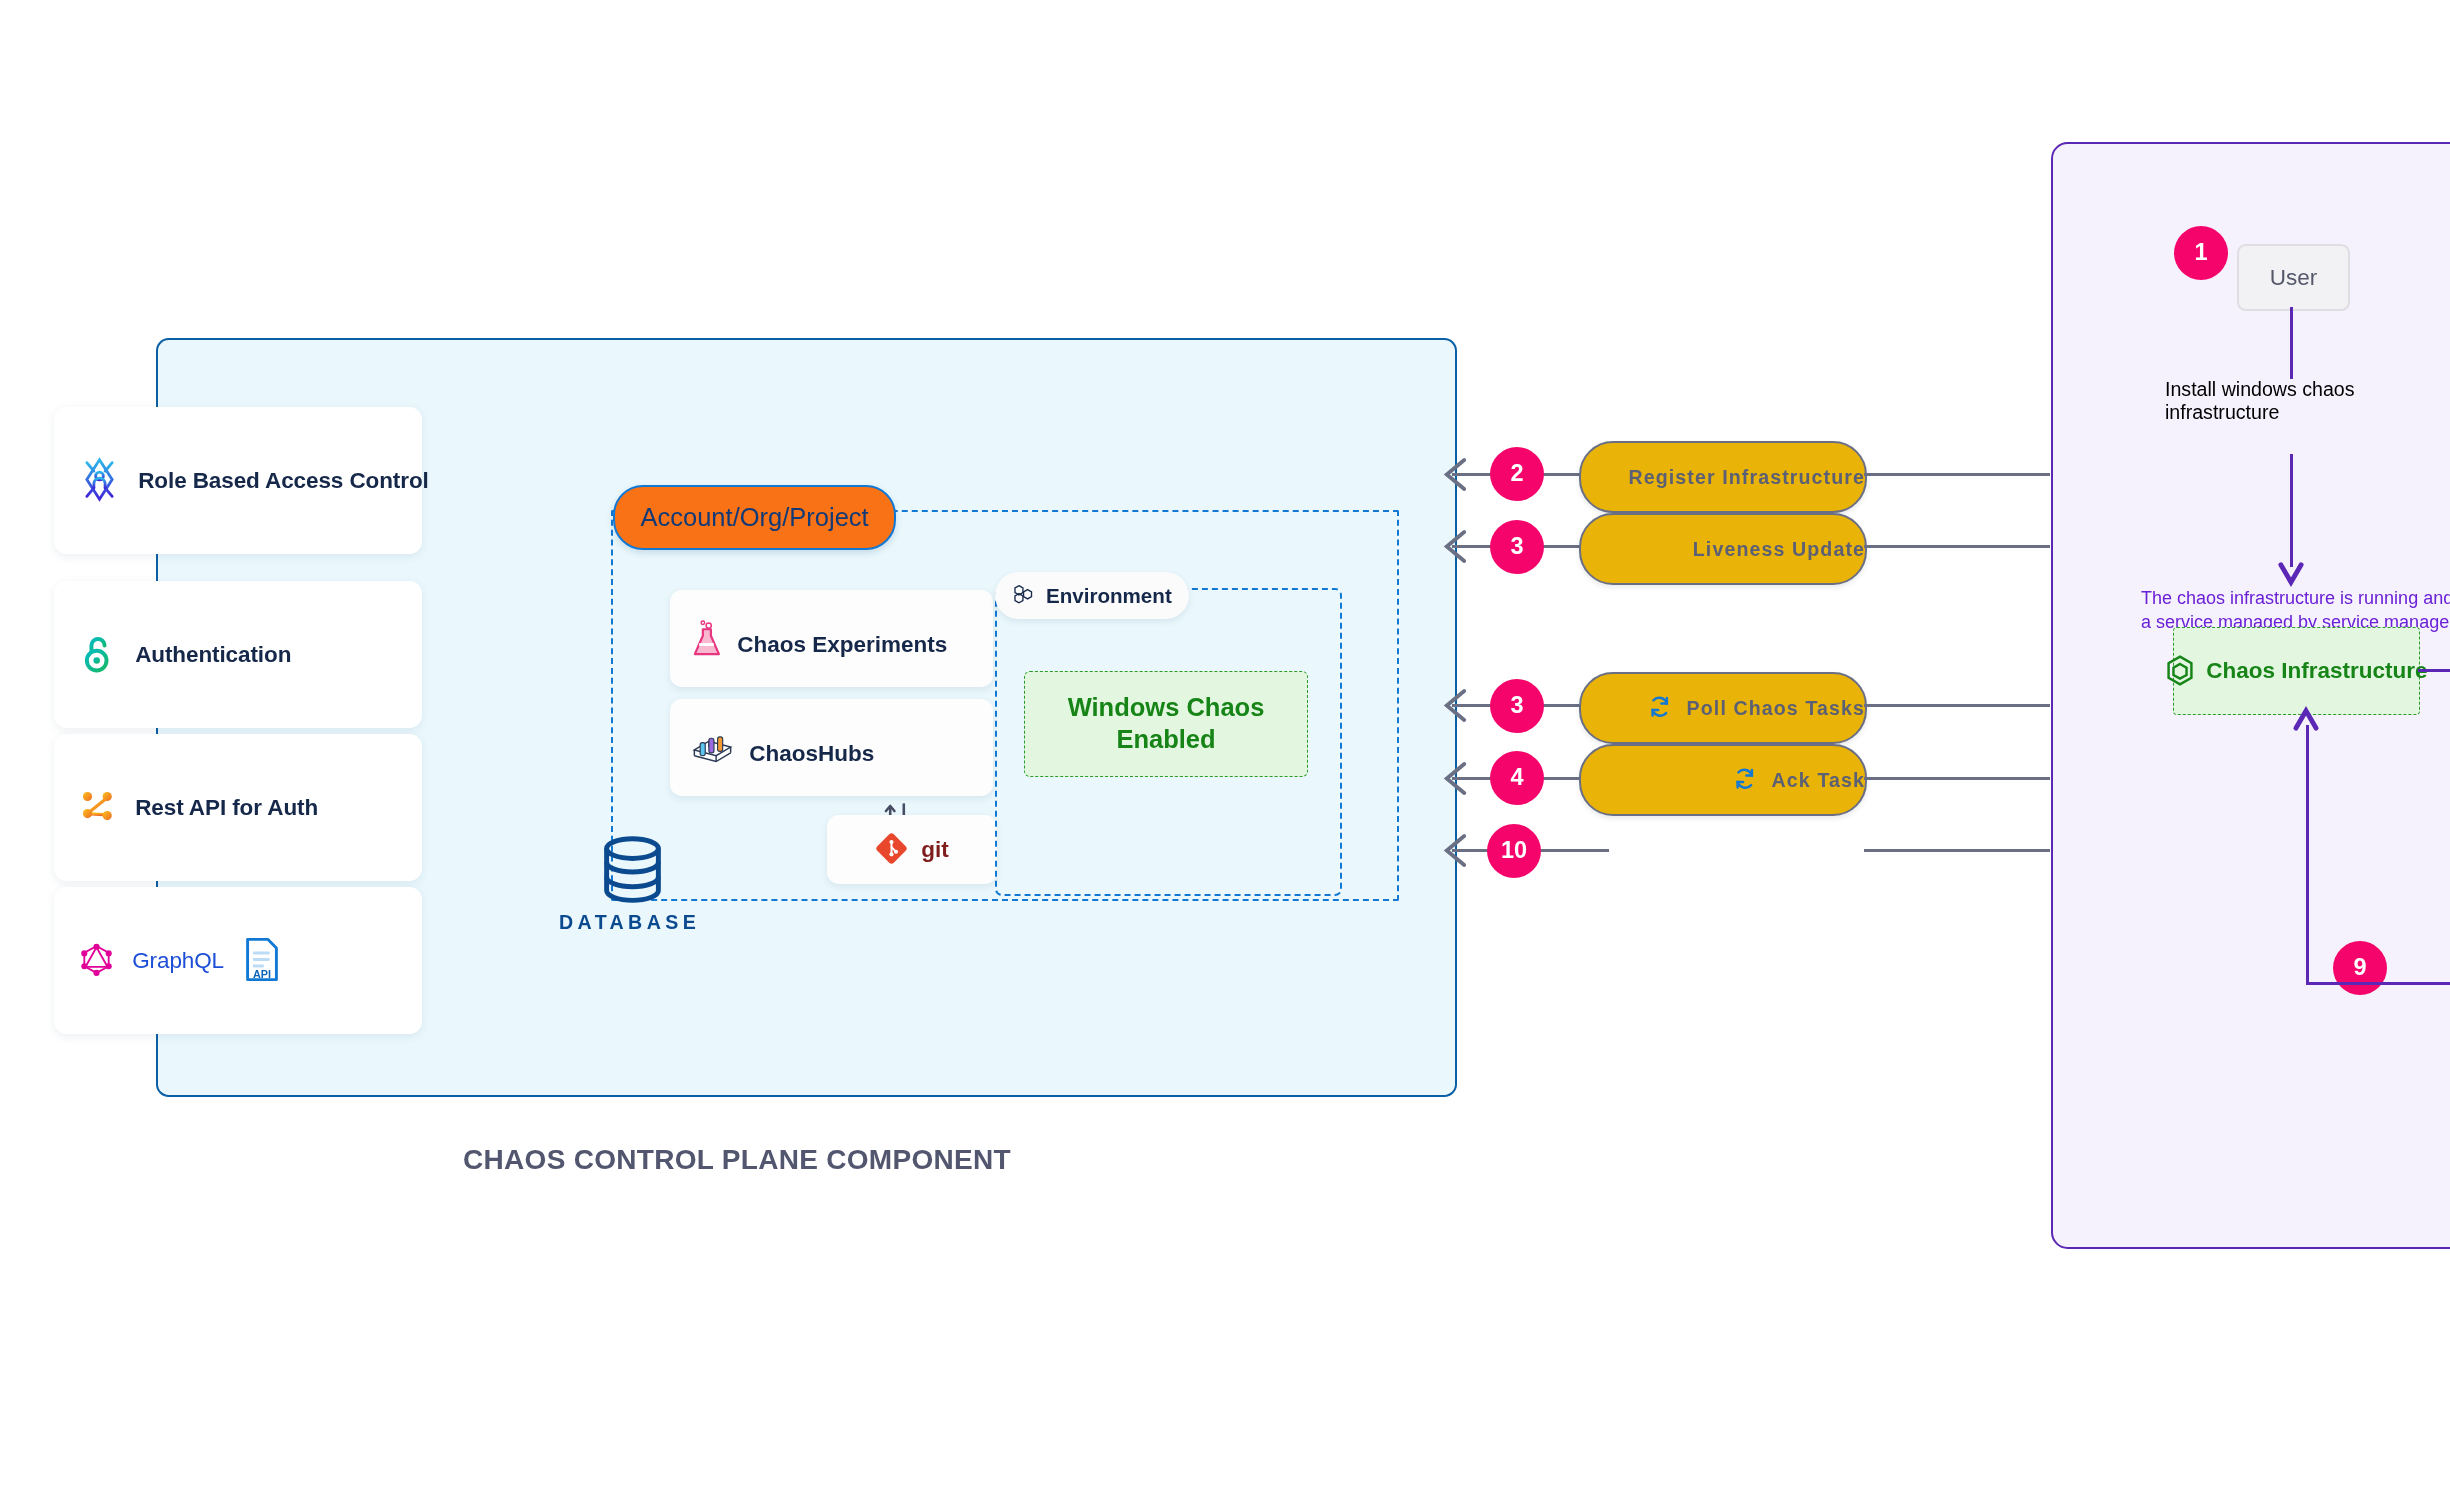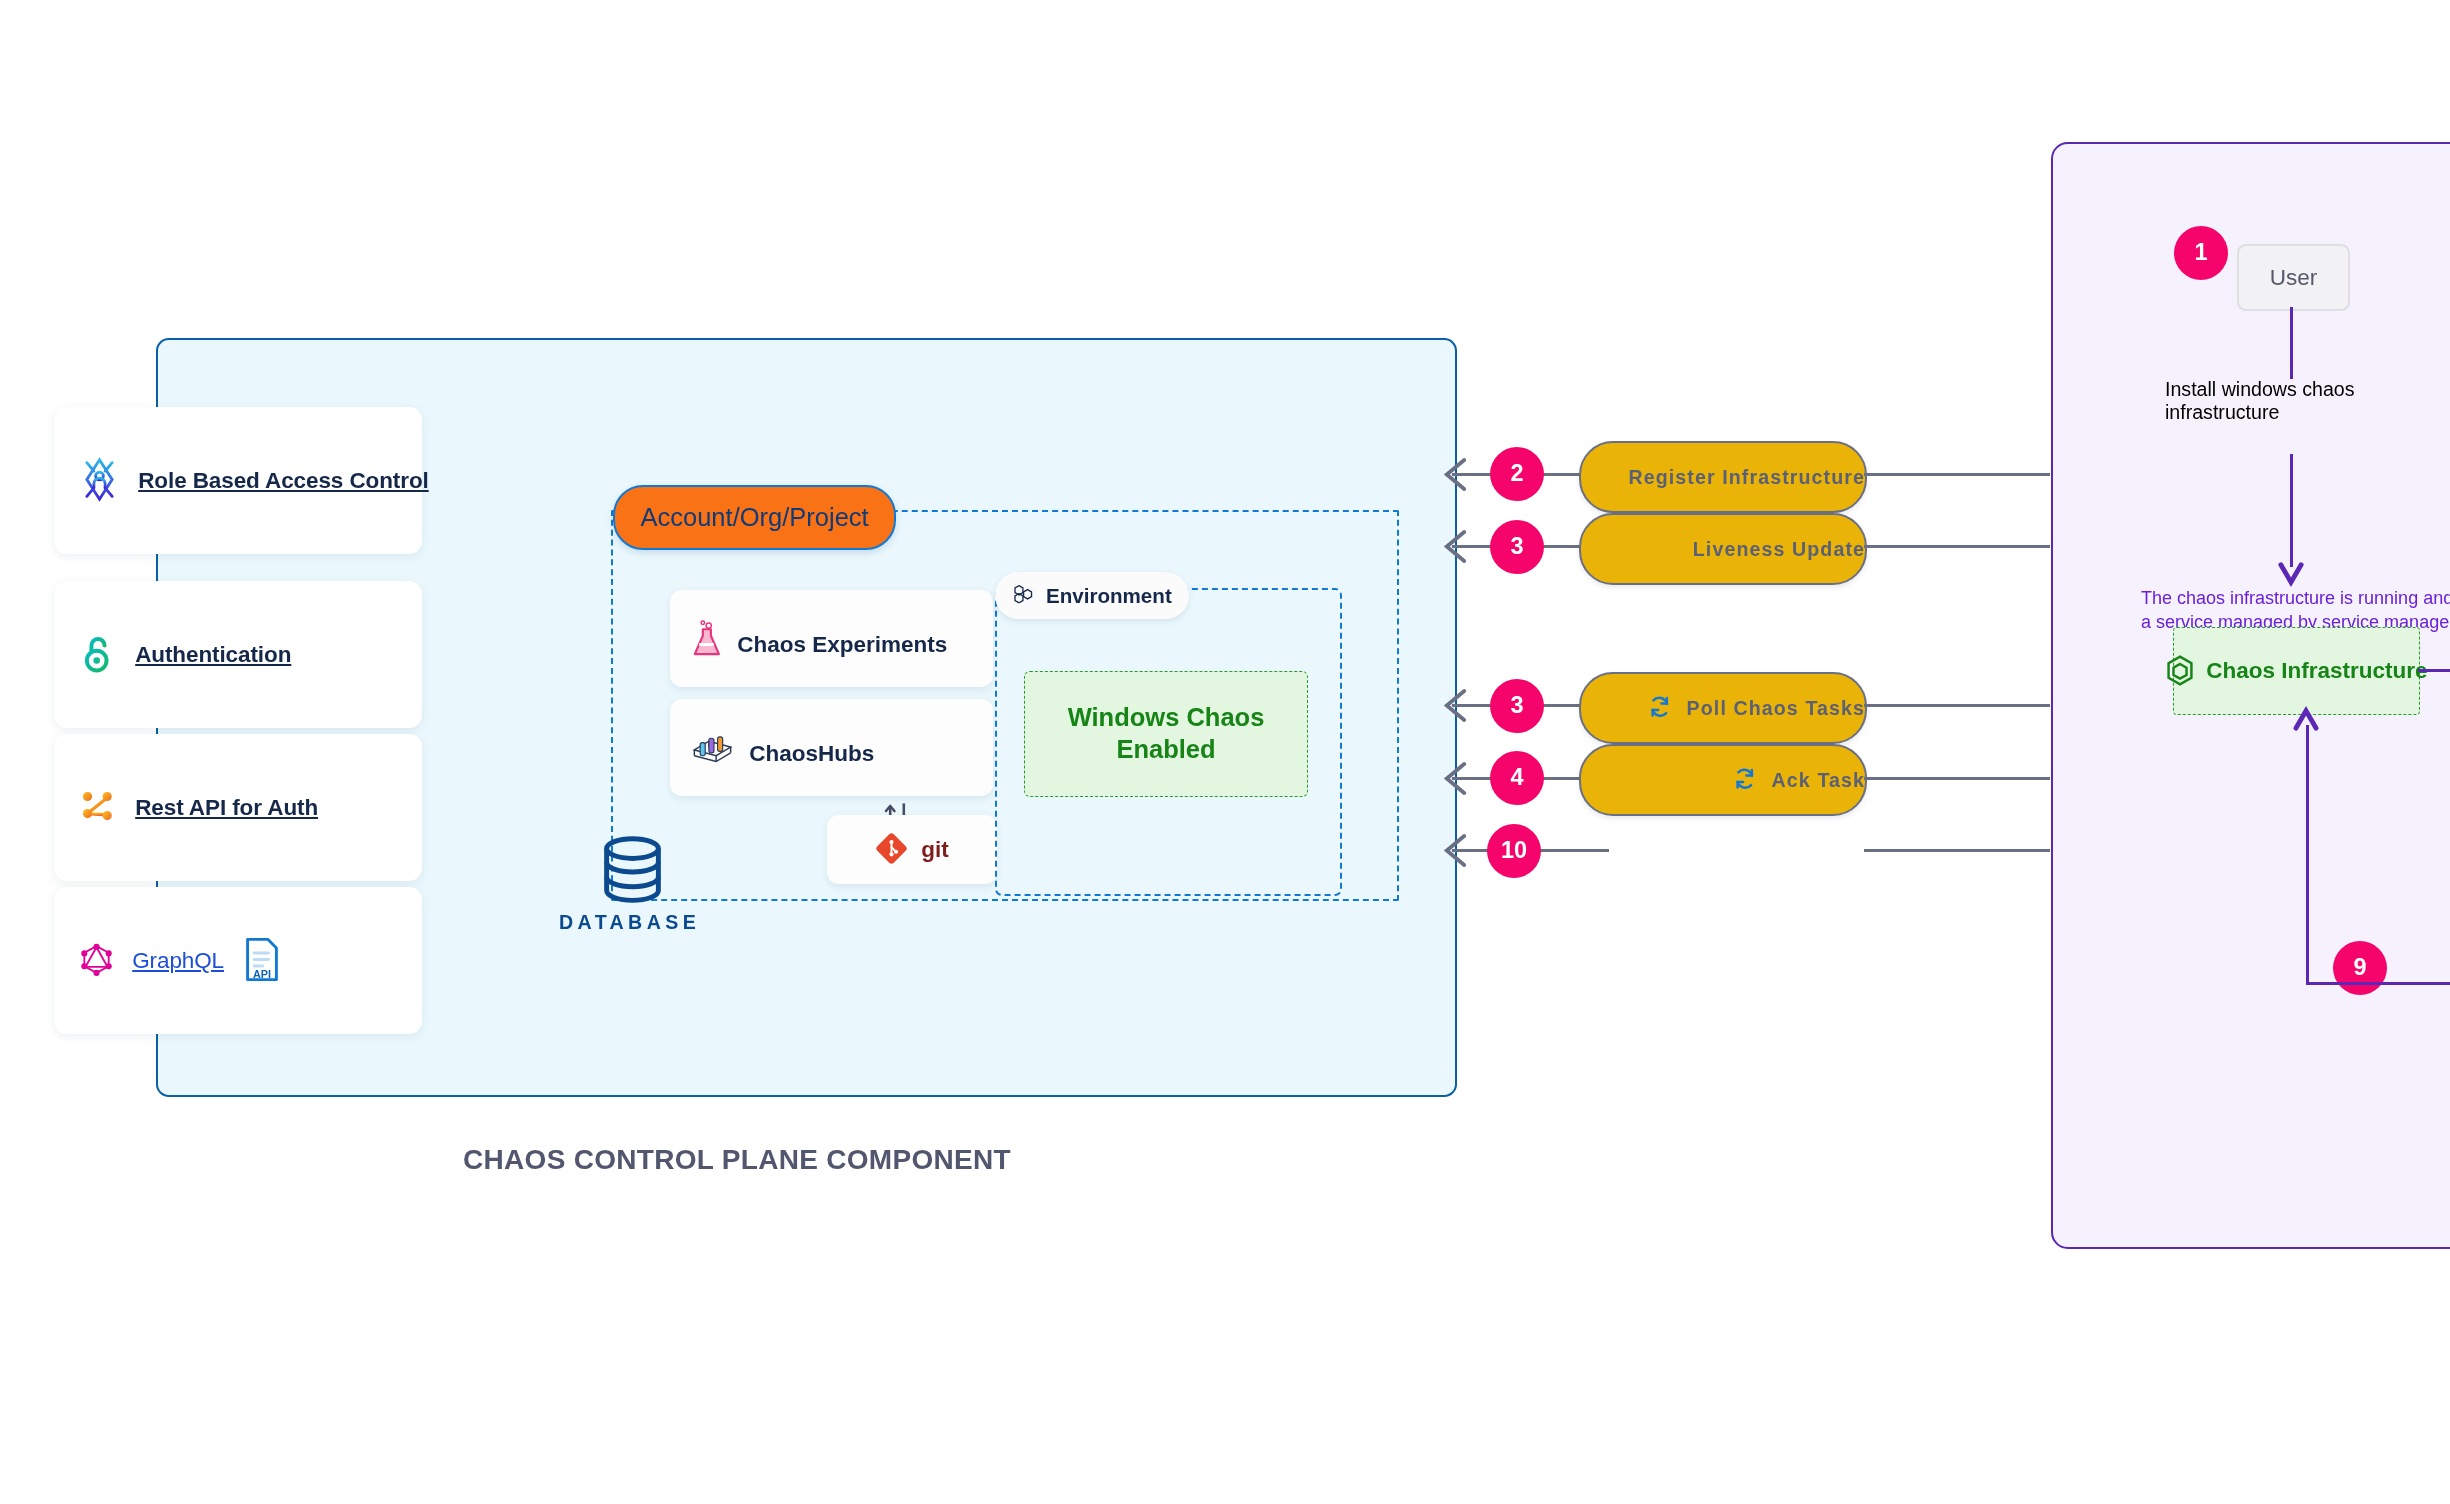--- a/index.html
+++ b/index.html
@@ -11,21 +11,21 @@
   #control-plane{
     left:156px;top:338px;width:1297px;height:755px;
     background:#eaf8fd;border:2.5px solid #0b5fa5;border-radius:12.7px;
   }
   .svc-card{
     position:absolute;background:#ffffff;border-radius:12.7px;
     box-shadow:0 2.9px 8.8px rgba(30,60,90,.08);
     display:flex;align-items:center;gap:16.7px;padding:0 22.5px;
     left:54px;width:323px;height:147px;
   }
-  .svc-label{font-size:22.5px;font-weight:700;color:#16284a;letter-spacing:-0.1px;white-space:nowrap;text-decoration:underline;}
+  .svc-label{font-size:22.5px;font-weight:700;color:#16284a;letter-spacing:-0.1px;white-space:nowrap;}
 
   
   #aop-region{
     left:611px;top:510px;width:784px;height:387px;
     border:2.5px dashed #1178d4;border-radius:2px;background:transparent;
   }
   #aop-chip{
     left:613px;top:485px;height:61px;padding:0 25.5px;
     background:#f97316;border:2.5px solid #1178d4;border-radius:30px;
     display:flex;align-items:center;justify-content:center;
@@ -46,21 +46,21 @@
     border:2px dashed #1178d4;border-radius:6.9px;
   }
   #env-chip{
     left:995px;top:572px;height:47px;padding:0 17.6px;
     background:#fbfbfc;border-radius:23.5px;display:flex;align-items:center;gap:10.8px;
     box-shadow:0 2.5px 6.9px rgba(30,60,90,.10);
   }
   #env-chip .t{font-size:20.6px;font-weight:700;color:#16284a;white-space:nowrap;}
 
   #win-chaos{
-    left:1024px;top:671px;width:284px;height:126px;
+    left:1024px;top:671px;width:284px;height:106px;
     background:#e3f7e0;border:1.5px dashed #2a9b2a;border-radius:5.9px;
     display:flex;align-items:center;justify-content:center;text-align:center;
     font-size:25.5px;font-weight:700;color:#168416;line-height:1.25;padding:0 9.8px;box-sizing:border-box;
   }
 
   
   #db-icon{left:598px;top:835px;}
   #db-text{left:559px;top:911px;font-size:19.6px;font-weight:700;color:#0b4a8f;letter-spacing:4.4px;}
 
   

